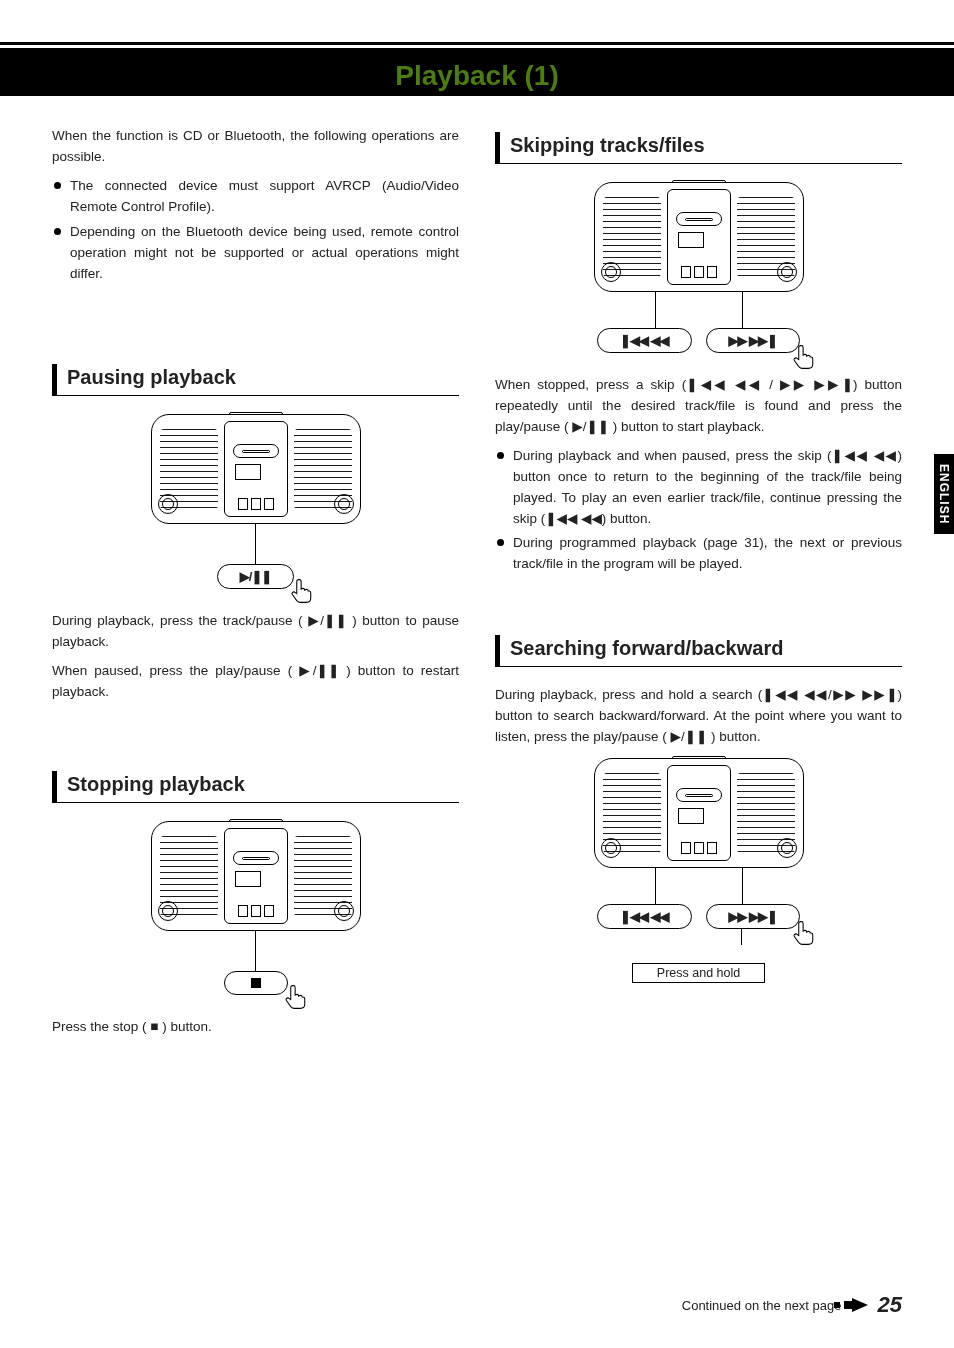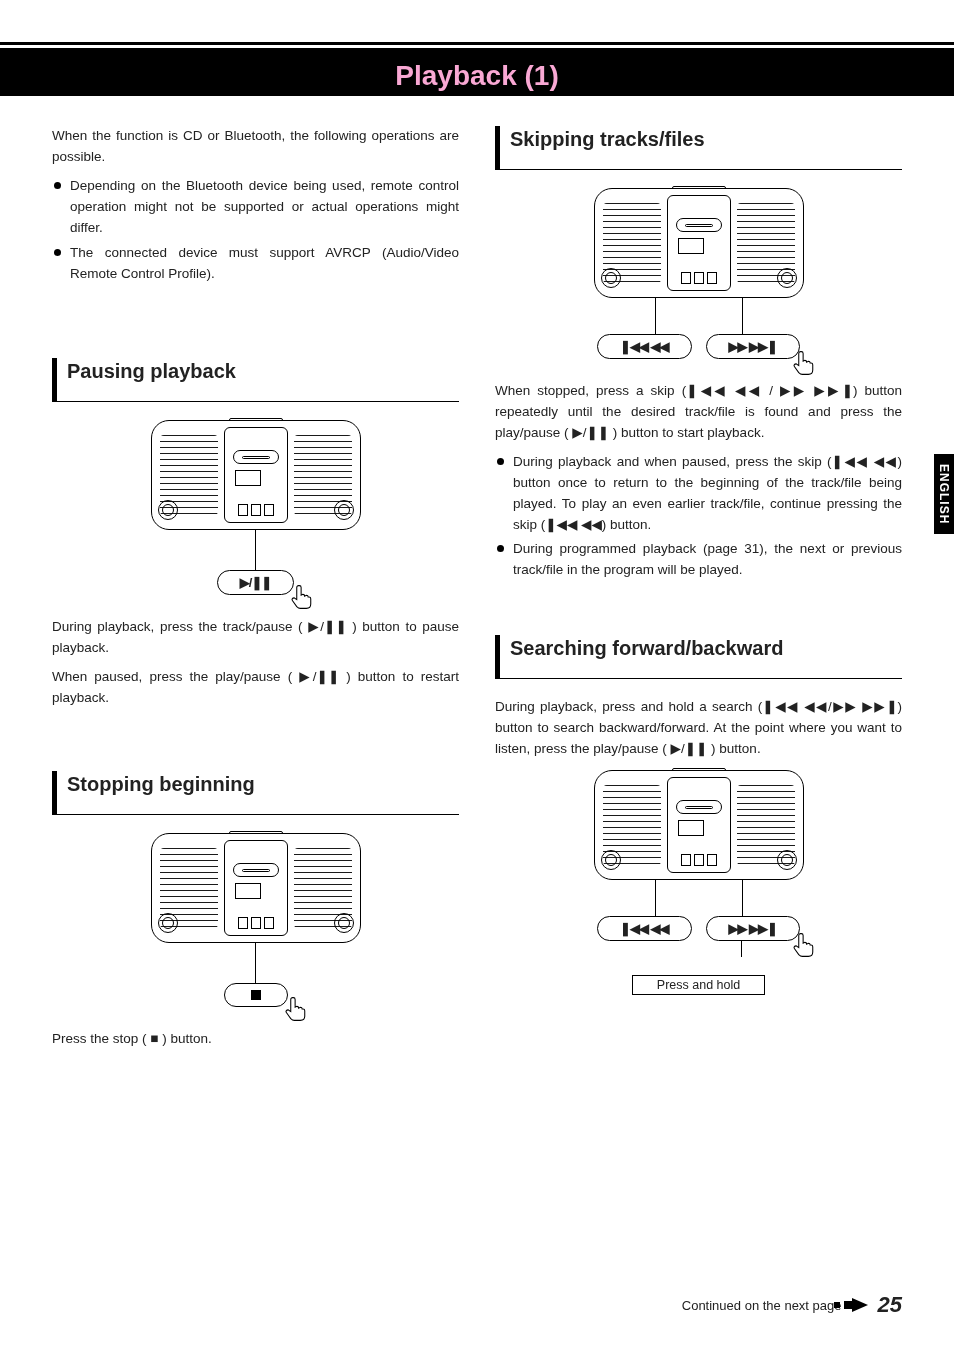--- a/index.html
+++ b/index.html
@@ -7,21 +7,21 @@
     font-family: "Helvetica Neue", Arial, sans-serif;
     background: #fff;
     width: 954px;
     height: 1348px;
     position: relative;
     color: #222;
   }
   .page { padding: 48px 52px 0 52px; }
   .title-bar {
     background: #000;
-    color: #f9a8d4;
+    color: #4d7c0f;
     height: 48px;
     display: flex;
     align-items: center;
     justify-content: center;
     font-size: 28px;
     font-weight: 700;
     margin: 0 -52px 30px -52px;
     border-top: 8px solid #000;
     position: relative;
   }
@@ -49,22 +49,23 @@
     left: 2px; top: 6px;
     width: 7px; height: 7px;
     background: #000;
     border-radius: 50%;
   }
   .section-heading {
     font-size: 20px;
     font-weight: 700;
     border-left: 5px solid #000;
     border-bottom: 1px solid #000;
-    padding: 2px 0 18px 10px;
+    padding: 2px 0 6px 10px;
     margin-bottom: 18px;
+    margin-top: 6px;
   }
   .body-text { font-size: 13.5px; line-height: 1.55; text-align: justify; margin-bottom: 8px; }
   .diagram-wrap { display:flex; justify-content:center; margin: 10px 0 22px 0; }
 
   
   .device {
     width: 210px;
     position: relative;
   }
   .device-body {
@@ -175,22 +176,22 @@
   <div class="title-bar">
     <span>Playback (1)</span>
   </div>
 
   <div class="columns">
 
     <div class="col">
 
       <p class="intro">When the function is CD or Bluetooth, the following operations are possible.</p>
       <ul class="bullets">
+        <li>The connected device must support AVRCP (Audio/Video Remote Control Profile).</li>
         <li>Depending on the Bluetooth device being used, remote control operation might not be supported or actual operations might differ.</li>
-        <li>The connected device must support AVRCP (Audio/Video Remote Control Profile).</li>
       </ul>
 
       <div class="spacer-md"></div>
 
       <h2 class="section-heading">Pausing playback</h2>
 
       <div class="diagram-wrap">
         <div class="single-callout">
           <div class="device">
             <div class="top-strip"></div>
@@ -227,21 +228,21 @@
             </div>
           </div>
         </div>
       </div>
 
       <p class="body-text">During playback, press the track/pause ( ▶/❚❚ ) button to pause playback.</p>
       <p class="body-text">When paused, press the play/pause ( ▶/❚❚ ) button to restart playback.</p>
 
       <div class="spacer-lg"></div>
 
-      <h2 class="section-heading">Stopping beginning</h2>
+      <h2 class="section-heading">Stopping playback</h2>
 
       <div class="diagram-wrap">
         <div class="single-callout">
           <div class="device">
             <div class="top-strip"></div>
               <div class="top-dots"></div>
             <div class="device-body">
               <div class="grill-left"></div>
                 <div class="grill-right"></div>
               <div class="center-panel">

